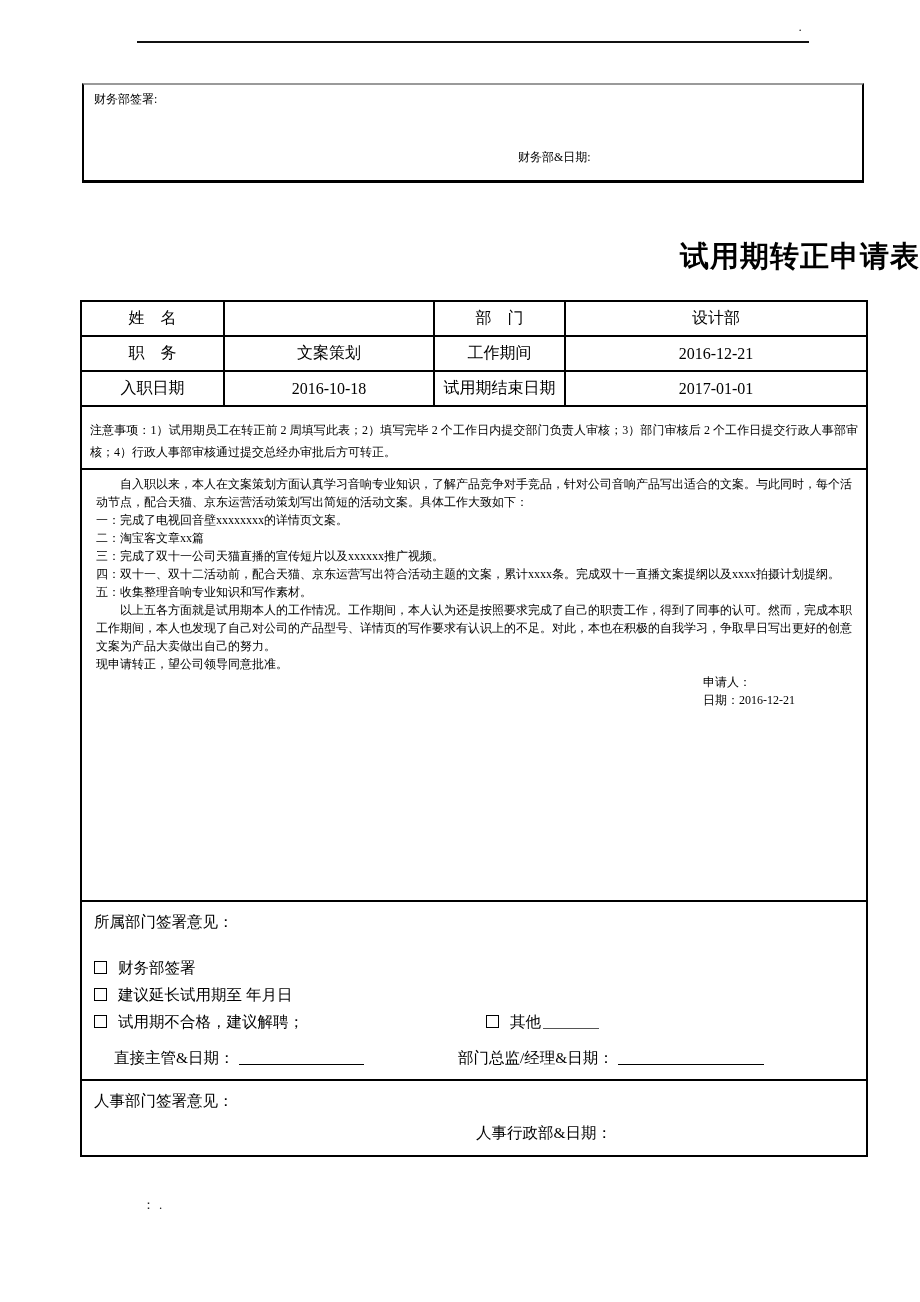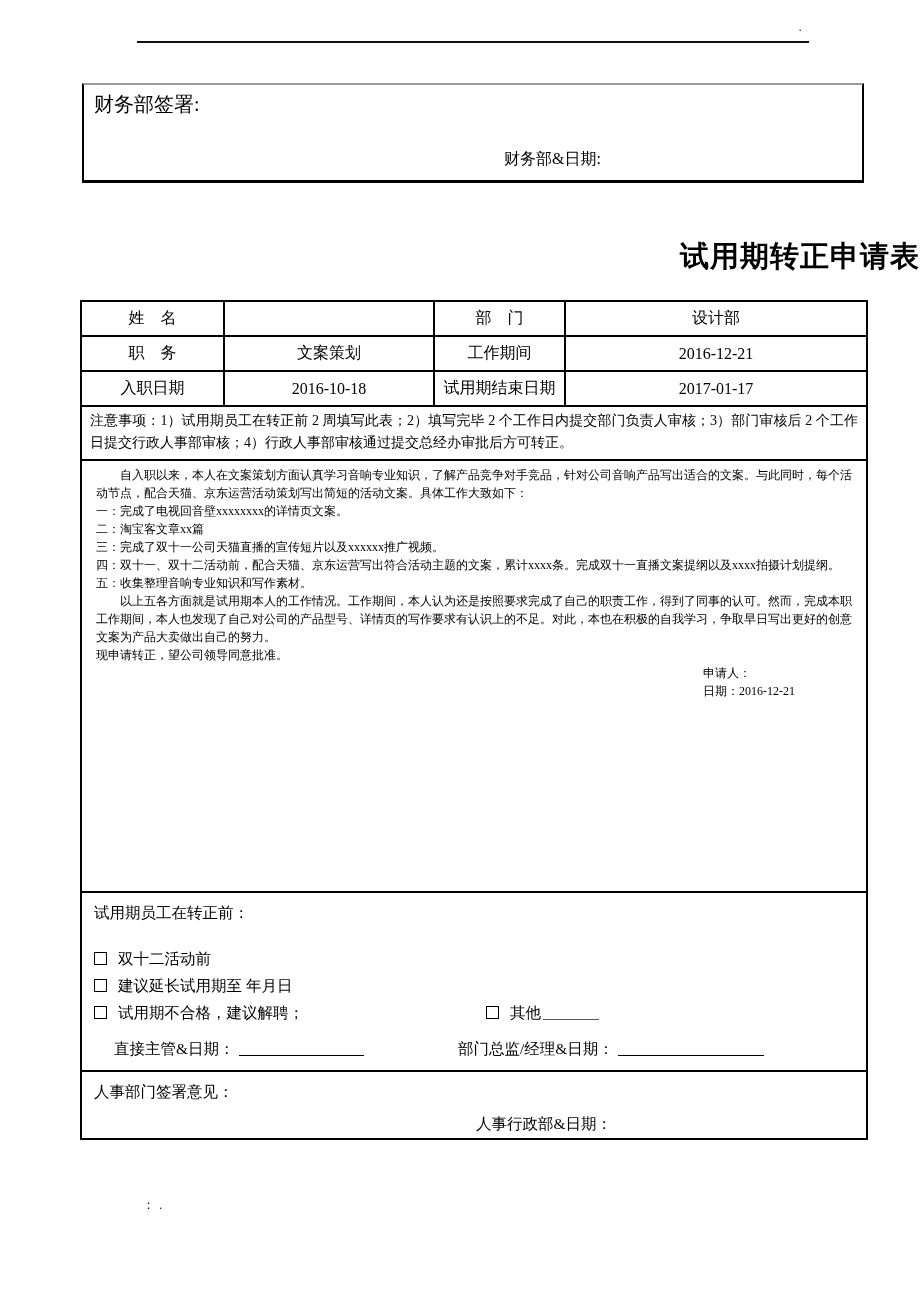--- a/index.html
+++ b/index.html
@@ -21,56 +21,56 @@
     font-size:13px; color:#222;
   }
   
   .finance-box {
     position:absolute; left:82px; top:83px;
     width:782px; height:100px;
     border-left:2px solid #000; border-right:2px solid #000;
     border-top:2px solid #9a9a9a; border-bottom:3px solid #000;
     background:#fff;
   }
-  .fin-label { position:absolute; left:10px; top:6px; font-size:20px; }
-  .fin-sign  { position:absolute; left:420px; top:64px; font-size:16px; }
+  .fin-label { position:absolute; left:10px; top:6px; font-size:12px; }
+  .fin-sign  { position:absolute; left:434px; top:64px; font-size:12px; }
   
   .title {
     position:absolute; left:0; right:0; top:237px;
     text-align:right;
     font-family:"Liberation Sans","DejaVu Sans",sans-serif;
     font-size:29px; font-weight:bold; letter-spacing:1px;
   }
   
   .form-table {
     position:absolute; left:80px; top:300px;
     width:786px;
     border-collapse:collapse;
     table-layout:fixed;
     font-size:16px;
     font-family:Liberation Serif, serif;
   }
   .form-table td { border:2px solid #000; background:#fff; }
   .hrow td { height:35px; text-align:center; vertical-align:middle; }
   .notice-cell {
-    padding:3px 8px 5px 8px;
-    font-size:14px; line-height:22px; text-align:justify;
+    padding:12px 8px 5px 8px;
+    font-size:12px; line-height:22px; text-align:justify;
   }
   .body-cell {
     height:432px; vertical-align:top;
     padding:5px 14px 0 14px;
     font-size:12px; line-height:18px;
   }
   .body-cell p { text-align:justify; }
   .body-cell p.indent { text-indent:2em; }
   .body-cell p.right { text-align:left; padding-right:2px; }
   .sign-block { width:140px; margin:0 9px 0 auto; text-align:left; }
   
   .dept-cell { height:172px; vertical-align:top; padding:0; }
-  .hr-cell   { height:68px;  vertical-align:top; padding:0; }
+  .hr-cell   { height:76px;  vertical-align:top; padding:0; }
   .cellwrap  { position:relative; width:100%; height:100%; padding:8px 12px; font-size:15.5px; }
   .sec-title { line-height:24px; }
   .opt-list  { margin-top:20px; }
   .opt-row   { position:relative; line-height:27px; white-space:nowrap; }
   .cb {
     display:inline-block; width:13px; height:13px;
     border:1.5px solid #000; background:#fff;
     margin-right:11px; vertical-align:-1px;
   }
   .other-group { position:absolute; left:384px; top:0;margin-left:8px; }
@@ -119,21 +119,21 @@
       <tr class="hrow">
         <td>职　务</td>
         <td>文案策划</td>
         <td>工作期间</td>
         <td>2016-12-21</td>
       </tr>
       <tr class="hrow">
         <td>入职日期</td>
         <td>2016-10-18</td>
         <td>试用期结束日期</td>
-        <td>2017-01-17</td>
+        <td>2017-01-01</td>
       </tr>
       <tr>
         <td colspan="4" class="notice-cell">注意事项：1）试用期员工在转正前 2 周填写此表；2）填写完毕 2 个工作日内提交部门负责人审核；3）部门审核后 2 个工作日提交行政人事部审核；4）行政人事部审核通过提交总经办审批后方可转正。</td>
       </tr>
       <tr>
         <td colspan="4" class="body-cell">
           <p class="indent">自入职以来，本人在文案策划方面认真学习音响专业知识，了解产品竞争对手竞品，针对公司音响产品写出适合的文案。与此同时，每个活动节点，配合天猫、京东运营活动策划写出简短的活动文案。具体工作大致如下：</p>
           <p>一：完成了电视回音壁xxxxxxxx的详情页文案。</p>
           <p>二：淘宝客文章xx篇</p>
           <p>三：完成了双十一公司天猫直播的宣传短片以及xxxxxx推广视频。</p>
@@ -143,24 +143,24 @@
           <p class="right">现申请转正，望公司领导同意批准。</p>
           <div class="sign-block">
             <p>申请人：</p>
             <p>日期：2016-12-21</p>
           </div>
         </td>
       </tr>
       <tr>
         <td colspan="4" class="dept-cell">
           <div class="cellwrap">
-            <div class="sec-title">试用期员工在转正前：</div>
+            <div class="sec-title">所属部门签署意见：</div>
             <div class="opt-list">
               <div class="opt-row">
-                <span class="cb"></span><span>双十二活动前</span>
+                <span class="cb"></span><span>财务部签署</span>
               </div>
               <div class="opt-row">
                 <span class="cb"></span><span>建议延长试用期至  年月日</span>
               </div>
               <div class="opt-row">
                 <span class="cb"></span><span>试用期不合格，建议解聘；</span>
                 <span class="other-group">
                   <span class="cb"></span><span>其他</span><span class="uline other-line"></span>
                 </span>
               </div>

